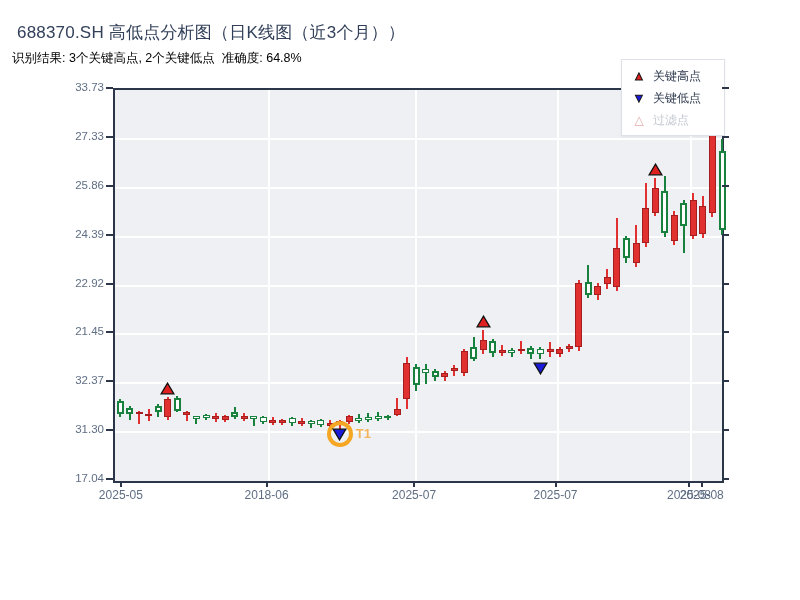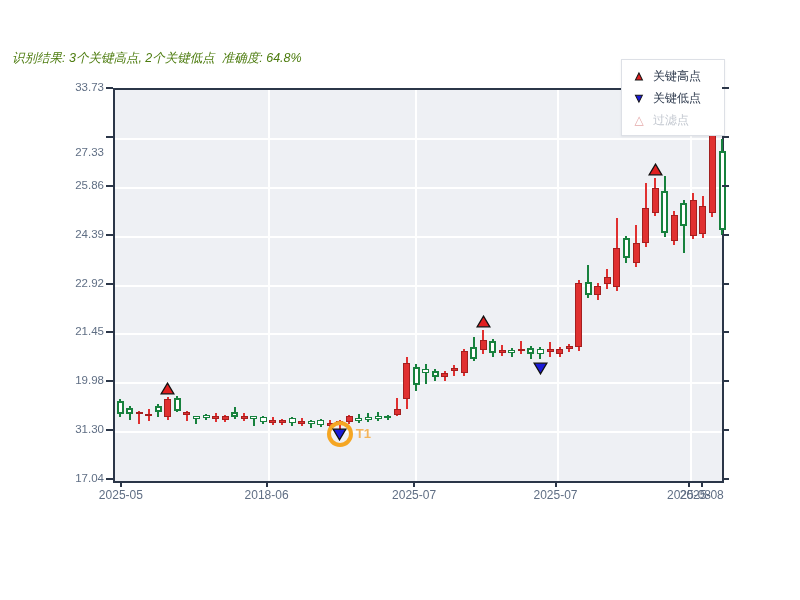--- a/index.html
+++ b/index.html
@@ -1,20 +1,20 @@
 <!DOCTYPE html>
 <html><head>
 <meta charset="utf-8">
 <style>
   html,body{margin:0;padding:0;background:#ffffff;}
   .page{position:relative;width:800px;height:600px;background:#ffffff;overflow:hidden;
         font-family:"Liberation Sans","DejaVu Sans",sans-serif;}
   .title{position:absolute;left:17px;top:21px;font-size:17px;font-weight:500;color:#32405a;letter-spacing:.2px;}
   .note{position:absolute;left:457px;top:24px;display:flex;gap:22px;font-size:12px;color:#5a6b7d;}
-  .line-result{position:absolute;left:12px;top:50px;font-size:12.5px;color:#4d7c0f;white-space:pre;font-style:italic;}
+  .line-result{position:absolute;left:12px;top:50px;font-size:12.5px;color:#000000;white-space:pre;}
   .line-quality{position:absolute;left:12px;top:65px;font-size:12.5px;color:#2eaf6f;white-space:pre;z-index:6;}
   .line-quality .ul{text-decoration:underline;}
   #plot{position:absolute;left:113px;top:88px;width:607px;height:391px;background:#eef0f4;
         border:2px solid #2b3648;border-top-width:2px;overflow:visible;z-index:1;}
   .hgrid{position:absolute;left:0;width:100%;height:2px;background:rgba(255,255,255,.95);z-index:1;}
   .vgrid{position:absolute;top:0;width:2px;height:100%;background:rgba(255,255,255,.95);z-index:1;}
   .wick{position:absolute;width:2px;z-index:2;}
   .body{position:absolute;width:7px;box-sizing:border-box;z-index:3;}
   .body.up{background:#e03030;border:1px solid #a31f1f;}
   .body.down{background:#ffffff;border:2px solid #17813d;}
@@ -33,20 +33,21 @@
   .legend-row .glyph{width:14px;text-align:center;font-size:12px;line-height:1;}
   .g-high{color:#e01f1f;-webkit-text-stroke:1px #111;}
   .g-low{color:#1a1ad8;-webkit-text-stroke:1px #111;}
   .g-filt{color:#e4a9a9;}
   .legend-row.muted{color:#c3c8d0;}
 </style>
 </head>
 <body>
 
 <div class="page">
+  <div class="title">688370.SH 高低点分析图（日K线图（近3个月））</div>
   <div class="line-result">识别结果: 3个关键高点, 2个关键低点  准确度: 64.8%</div>
 
   <div id="plot">
     <div class="legend-box" id="legendBox">
         <div class="legend-row">
           <span class="glyph g-high">▲</span>
           <span>关键高点</span>
         </div>
         <div class="legend-row">
           <span class="glyph g-low">▼</span>
@@ -213,36 +214,36 @@
       <div class="marker" style="left: 417.964px; top: 271.311px;"><svg width="15" height="13" viewBox="0 0 14 12">
           <polygon points="1,1 13,1 7,11" fill="#1a1ad8" stroke="#111111" stroke-width="1.2"></polygon>
         </svg></div>
     </div>
   <div class="axes" id="axes">
       <div class="ytick" style="left: 106px; top: 87px;"></div>
       <div class="ytick" style="left: 722px; top: 87px;"></div>
       <div class="ylab" style="left: 56px; top: 81px;">33.73</div>
       <div class="ytick" style="left: 106px; top: 135.875px;"></div>
       <div class="ytick" style="left: 722px; top: 135.875px;"></div>
-      <div class="ylab" style="left: 56px; top: 146px;">27.33</div>
+      <div class="ylab" style="left: 56px; top: 130px;">27.33</div>
       <div class="ytick" style="left: 106px; top: 184.75px;"></div>
       <div class="ytick" style="left: 722px; top: 184.75px;"></div>
       <div class="ylab" style="left: 56px; top: 178.75px;">25.86</div>
       <div class="ytick" style="left: 106px; top: 233.625px;"></div>
       <div class="ytick" style="left: 722px; top: 233.625px;"></div>
       <div class="ylab" style="left: 56px; top: 227.625px;">24.39</div>
       <div class="ytick" style="left: 106px; top: 282.5px;"></div>
       <div class="ytick" style="left: 722px; top: 282.5px;"></div>
       <div class="ylab" style="left: 56px; top: 276.5px;">22.92</div>
       <div class="ytick" style="left: 106px; top: 331.375px;"></div>
       <div class="ytick" style="left: 722px; top: 331.375px;"></div>
       <div class="ylab" style="left: 56px; top: 325.375px;">21.45</div>
       <div class="ytick" style="left: 106px; top: 380.25px;"></div>
       <div class="ytick" style="left: 722px; top: 380.25px;"></div>
-      <div class="ylab" style="left: 56px; top: 374.25px;">19.98</div>
+      <div class="ylab" style="left: 56px; top: 374.25px;">32.37</div>
       <div class="ytick" style="left: 106px; top: 429.125px;"></div>
       <div class="ytick" style="left: 722px; top: 429.125px;"></div>
       <div class="ylab" style="left: 56px; top: 423.125px;">31.30</div>
       <div class="ytick" style="left: 106px; top: 478px;"></div>
       <div class="ytick" style="left: 722px; top: 478px;"></div>
       <div class="ylab" style="left: 56px; top: 472px;">17.04</div>
       <div class="xtick" style="left: 119.891px; top: 481px;"></div>
       <div class="xlab" style="left: 88.891px; top: 488px;">2025-05</div>
       <div class="xtick" style="left: 265.571px; top: 481px;"></div>
       <div class="xlab" style="left: 234.571px; top: 488px;">2018-06</div>

